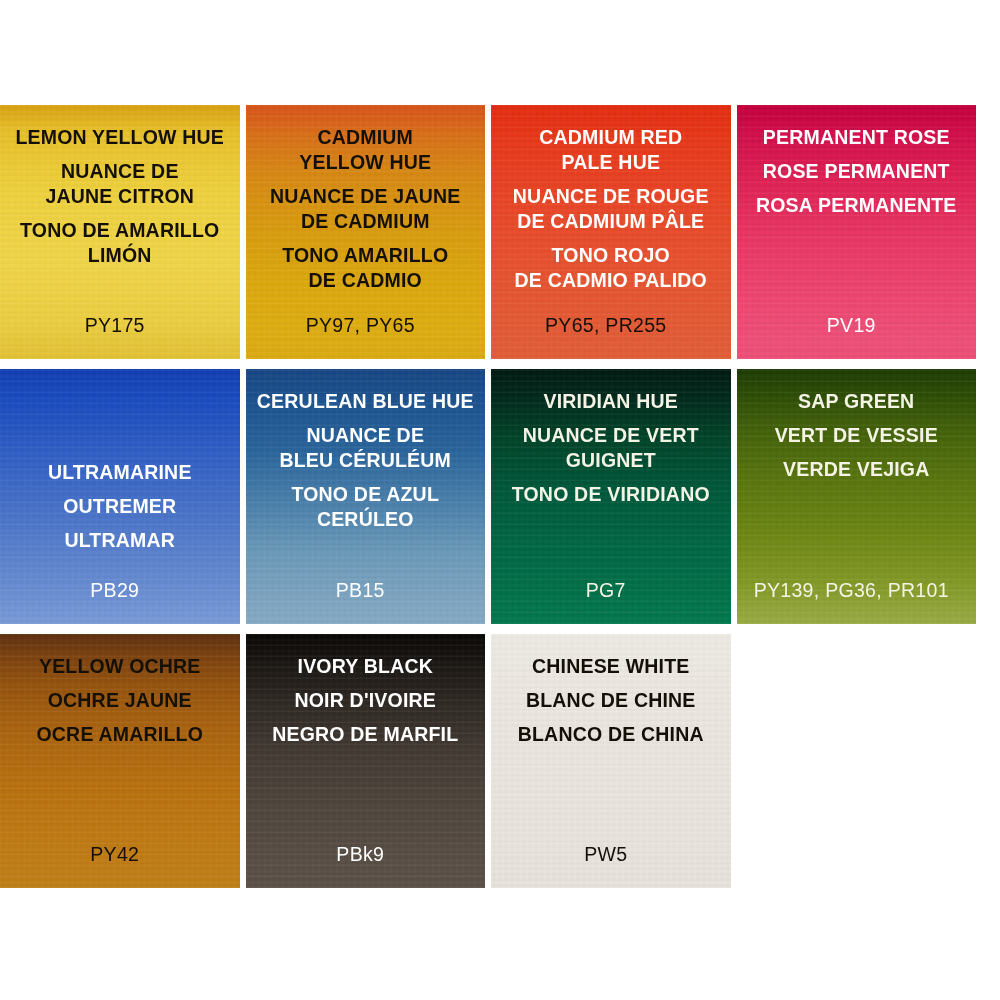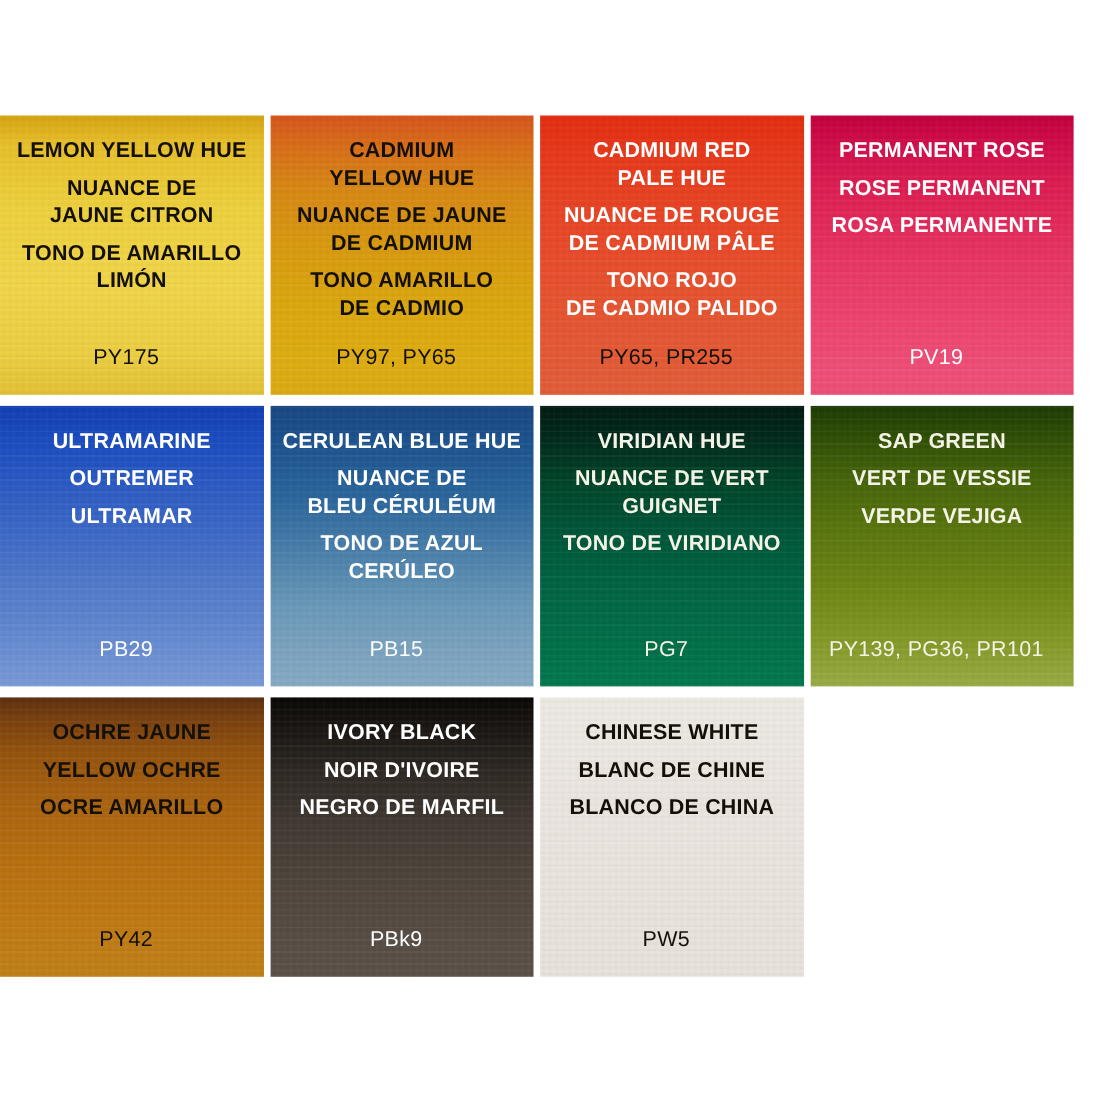--- a/index.html
+++ b/index.html
@@ -96,20 +96,21 @@
     background: linear-gradient(180deg, #d8541c 0%, #d96e19 11%, #d88814 26%, #d99a10 46%, #dca80e 68%, #dfae12 88%, #dcab14 100%);
   }
   .sw-cadmium-red-pale-hue {
     background: linear-gradient(180deg, #e42d11 0%, #e8391b 14%, #e94526 36%, #e8512f 60%, #e55934 82%, #e25e39 100%);
   }
   .sw-permanent-rose {
     background: linear-gradient(180deg, #c3003c 0%, #d10d4a 10%, #df2054 28%, #e93664 52%, #ee4570 74%, #ef4f78 92%, #ee5078 100%);
   }
   .sw-ultramarine {
     background: linear-gradient(180deg, #123fb4 0%, #1b4cc0 12%, #2d5cc4 30%, #4570c8 52%, #5a81cd 72%, #6d91d4 90%, #7a9bd8 100%);
+    justify-content: center;
   }
   .sw-cerulean-blue-hue {
     background: linear-gradient(180deg, #184784 0%, #1d5490 14%, #2a659c 32%, #4a80ab 52%, #6b9ab9 72%, #7ea5c1 90%, #86abc5 100%);
   }
   .sw-viridian-hue {
     background: linear-gradient(180deg, #021b12 0%, #02281c 10%, #014328 26%, #00573a 46%, #016544 66%, #027049 86%, #04794f 100%);
   }
   .sw-sap-green {
     background: linear-gradient(180deg, #1d3b05 0%, #2c4c05 9%, #43620a 24%, #5a760f 44%, #6d8614 64%, #849a27 84%, #99ac45 100%);
   }
@@ -271,26 +272,26 @@
         <div class="name-line">VERDE VEJIGA</div>
       </div>
     </div>
     <div class="pigment">PY139, PG36, PR101</div>
   </div>
 
   <div class="swatch sw-yellow-ochre txt-dark">
     <div class="swatch-texture"></div>
     <div class="names">
       <div class="name-block">
+        <div class="name-line">YELLOW OCHRE</div>
+      </div>
+      <div class="name-block">
         <div class="name-line">OCHRE JAUNE</div>
       </div>
       <div class="name-block">
-        <div class="name-line">YELLOW OCHRE</div>
-      </div>
-      <div class="name-block">
         <div class="name-line">OCRE AMARILLO</div>
       </div>
     </div>
     <div class="pigment">PY42</div>
   </div>
 
 
   <div class="swatch sw-ivory-black txt-light">
     <div class="swatch-texture"></div>
     <div class="names">

